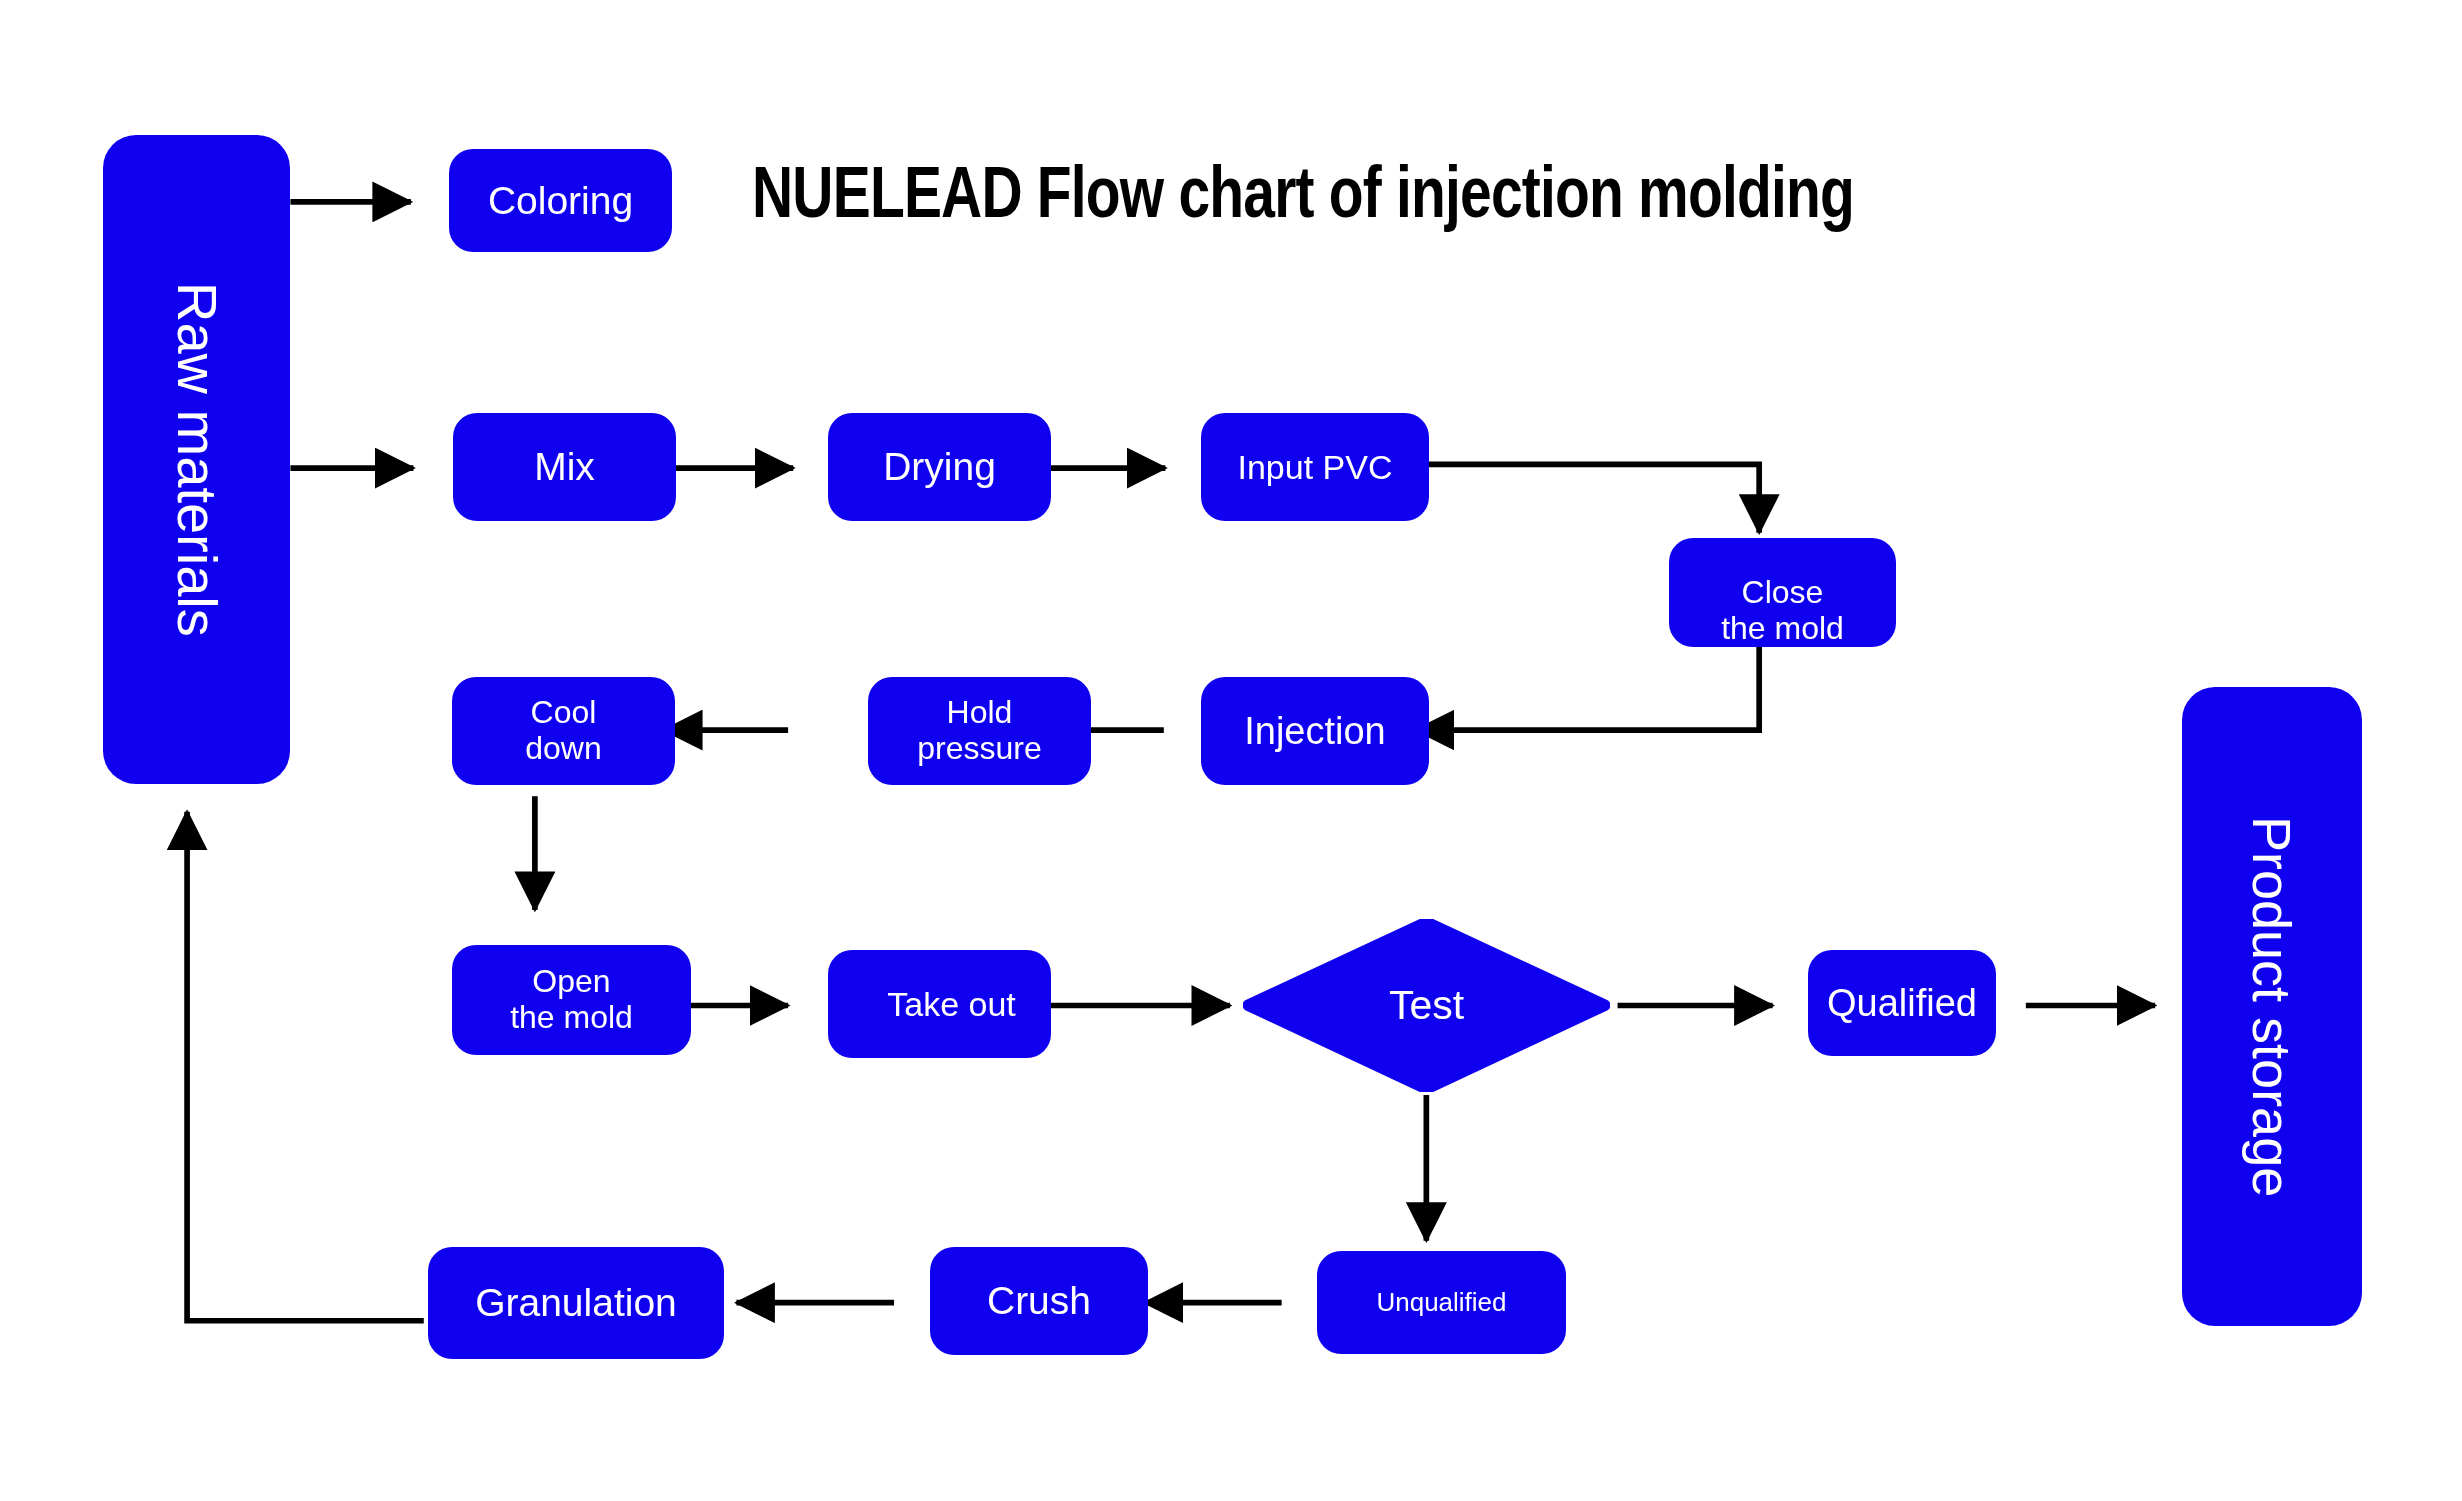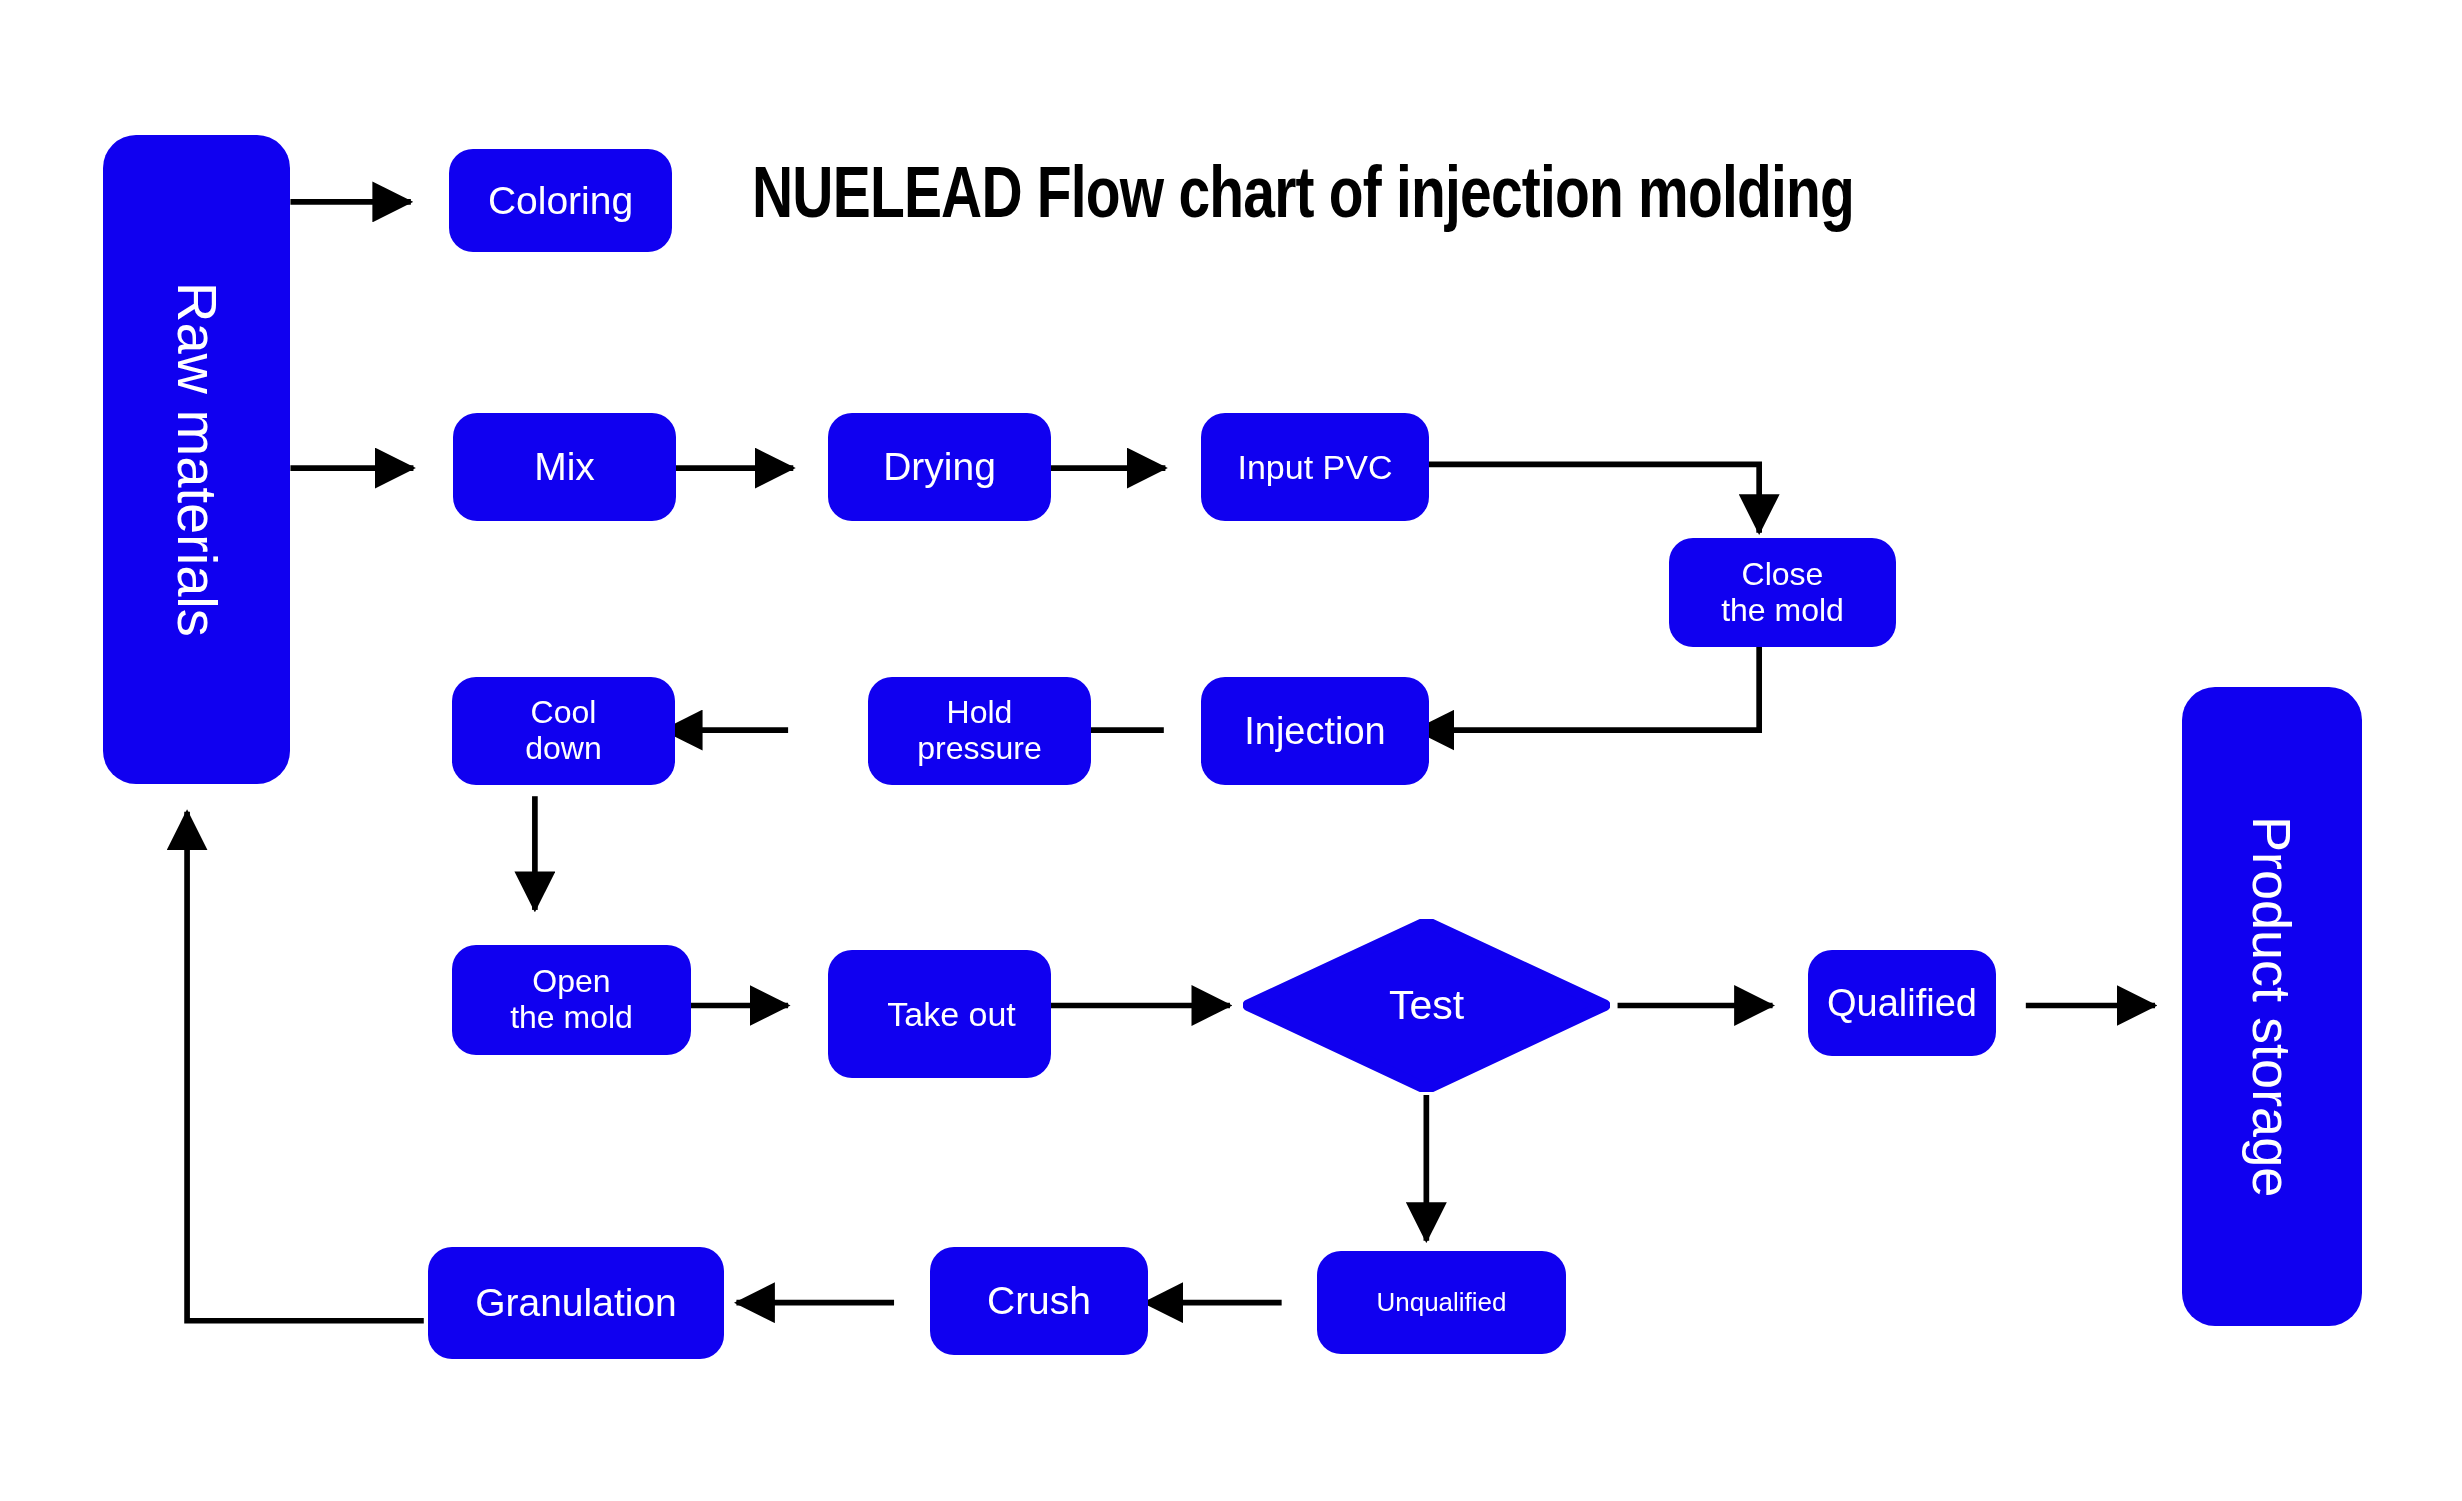--- a/index.html
+++ b/index.html
@@ -132,21 +132,21 @@
   </div>
 
   <div class="node rounded" style="left:804px; top:413px; width:223px; height:108px; font-size:39px;">
     <span>Drying</span>
   </div>
 
   <div class="node rounded" style="left:1177px; top:413px; width:228px; height:108px; font-size:34px;">
     <span>Input PVC</span>
   </div>
 
-  <div class="node rounded" style="left:1645px; top:538px; width:227px; height:109px; font-size:32px;">
+  <div class="node rounded" style="left:1645px; top:538px; width:227px; height:109px; font-size:32px;align-items:flex-end;">
     <span>Close
 the mold</span>
   </div>
 
   <div class="node rounded" style="left:1177px; top:677px; width:228px; height:108px; font-size:38px;">
     <span>Injection</span>
   </div>
 
   <div class="node rounded" style="left:844px; top:677px; width:223px; height:108px; font-size:32px;">
     <span>Hold
@@ -156,21 +156,21 @@
   <div class="node rounded" style="left:428px; top:677px; width:223px; height:108px; font-size:32px;">
     <span>Cool
 down</span>
   </div>
 
   <div class="node rounded" style="left:428px; top:945px; width:239px; height:110px; font-size:32px;">
     <span>Open
 the mold</span>
   </div>
 
-  <div class="node rounded" style="left:804px; top:950px; width:223px; height:128px; font-size:34px;padding-left:24px;">
+  <div class="node rounded" style="left:804px; top:950px; width:223px; height:108px; font-size:34px;padding-left:24px;">
     <span>Take out</span>
   </div>
 
   <div class="node diamond" style="left:1243px; top:919px; width:367px; height:173px; font-size:41px;">
     <svg class="dshape" viewBox="0 0 710 335" preserveAspectRatio="none" xmlns="http://www.w3.org/2000/svg">
       <path d="M 355 6 L 700 167 L 355 329 L 10 167 Z" fill="#1000f0" stroke="#1000f0" stroke-width="22" stroke-linejoin="round"></path>
     </svg>
     <span class="dlabel">Test</span>
   </div>
 

